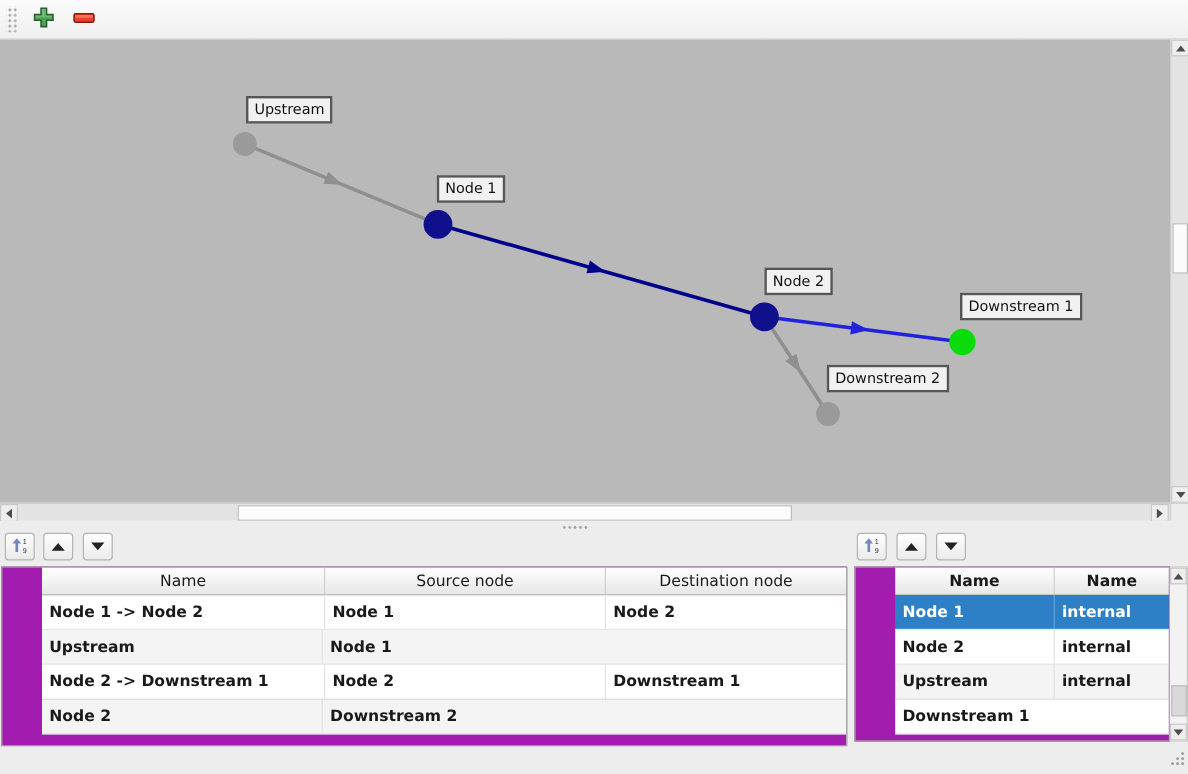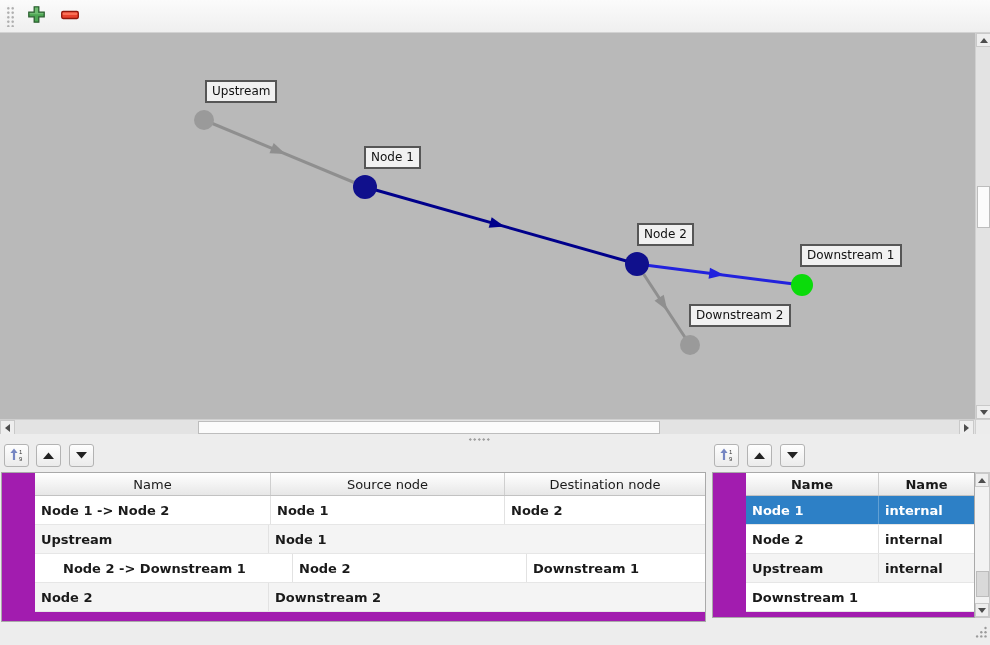--- a/index.html
+++ b/index.html
@@ -203,21 +203,21 @@
       <div class="trow">
         <div class="td" style="width: 236px;">Node 1 -&gt; Node 2</div>
         <div class="td" style="width: 234px;">Node 1</div>
         <div class="td" style="width: auto; flex: 1 1 0%;">Node 2</div>
       </div>
       <div class="trow alt">
         <div class="td" style="width: 234px;">Upstream</div>
         <div class="td" style="width: auto; flex: 1 1 0%;">Node 1</div>
       </div>
       <div class="trow">
-        <div class="td" style="width: 236px; margin-left: 22px;">Node 2 -&gt; Downstream 1</div>
+        <div class="td" style="width: 236px;">Node 2 -&gt; Downstream 1</div>
         <div class="td" style="width: 234px;">Node 2</div>
         <div class="td" style="width: auto; flex: 1 1 0%;">Downstream 1</div>
       </div>
       <div class="trow alt">
         <div class="td" style="width: 234px;">Node 2</div>
         <div class="td" style="width: auto; flex: 1 1 0%;">Downstream 2</div>
       </div>
     </div>
 
   <div style="position:absolute; left:706px; top:444px; width:6px; height:178px;"></div>

